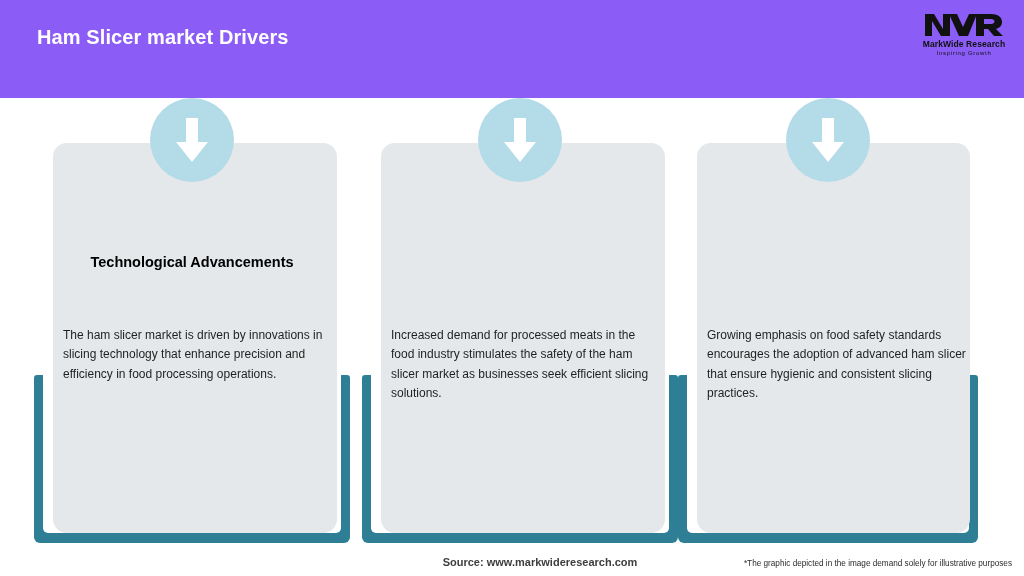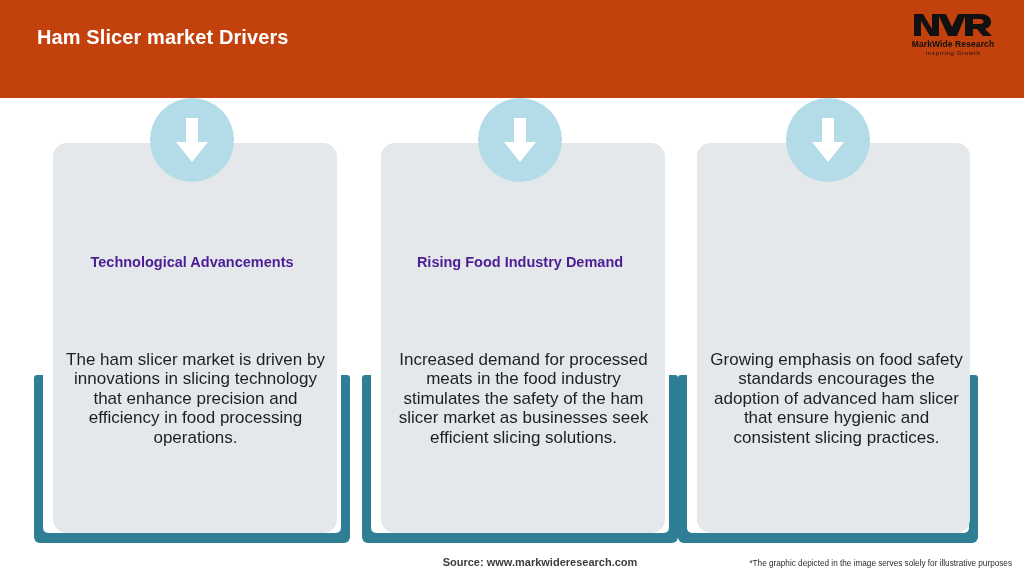--- a/index.html
+++ b/index.html
@@ -15,37 +15,37 @@
     position: relative;
   }
 
   
   #header-bar {
     position: absolute;
     left: 0;
     top: 0;
     width: 1024px;
     height: 98px;
-    background: #c2410c;
+    background: #8b5cf6;
   }
   #header-title {
     position: absolute;
     left: 37px;
     top: 26px;
     font-size: 20px;
     font-weight: bold;
     color: #ffffff;
     letter-spacing: 0.1px;
     white-space: nowrap;
   }
 
   
   #brand-logo {
     position: absolute;
-    right: 19px;
+    right: 8px;
     top: 10px;
     width: 104px;
     height: 56px;
     text-align: center;
   }
   #brand-mark {
     display: block;
     margin: 0 auto;
   }
   #brand-name {
@@ -134,33 +134,32 @@
   }
 
   .card-title {
     position: absolute;
     left: 10px;
     right: 10px;
     top: 155px;
     text-align: center;
     font-size: 14.5px;
     font-weight: bold;
-    color: #4c1d95;
+    color: #000000;
     line-height: 18px;
   }
   .card-body {
     position: absolute;
     left: 29px;
     right: 22px;
     top: 228px;
-    font-size: 17px;
+    font-size: 12px;
     color: #1F1F1F;
     line-height: 19.4px;
-    text-align: center;
-    margin-top: 24px;
+    text-align: left;
   }
   .card-unit.unit-2 .card-body { right: 12px; }
 
   
   #footer-divider {
     position: absolute;
     left: 0;
     top: 545px;
     width: 1024px;
     height: 1px;
@@ -222,34 +221,33 @@
   <div class="card-unit unit-1">
     <div class="bracket">
       <div class="bracket-inner"></div>
     </div>
     <div class="panel"></div>
     <div class="arrow-badge">
       <svg width="40" height="48" viewBox="0 0 40 48">
         <path d="M14 2 L26 2 L26 26 L36 26 L20 46 L4 26 L14 26 Z" fill="#FFFFFF"></path>
       </svg>
     </div>
-    <div class="card-title">Rising Food Industry Demand</div>
     <div class="card-body">Increased demand for processed meats in the food industry stimulates the safety of the ham slicer market as businesses seek efficient slicing solutions.</div>
   </div>
 
   <div class="card-unit unit-2">
     <div class="bracket">
       <div class="bracket-inner"></div>
     </div>
     <div class="panel"></div>
     <div class="arrow-badge">
       <svg width="40" height="48" viewBox="0 0 40 48">
         <path d="M14 2 L26 2 L26 26 L36 26 L20 46 L4 26 L14 26 Z" fill="#FFFFFF"></path>
       </svg>
     </div>
     <div class="card-body">Growing emphasis on food safety standards encourages the adoption of advanced ham slicer that ensure hygienic and consistent slicing practices.</div>
   </div>
 
 </div>
 
 <div id="footer-divider"></div>
 <div id="source-text">Source: www.markwideresearch.com</div>
-<div id="disclaimer-text">*The graphic depicted in the image serves solely for illustrative purposes</div>
+<div id="disclaimer-text">*The graphic depicted in the image demand solely for illustrative purposes</div>
 
 </body></html>

